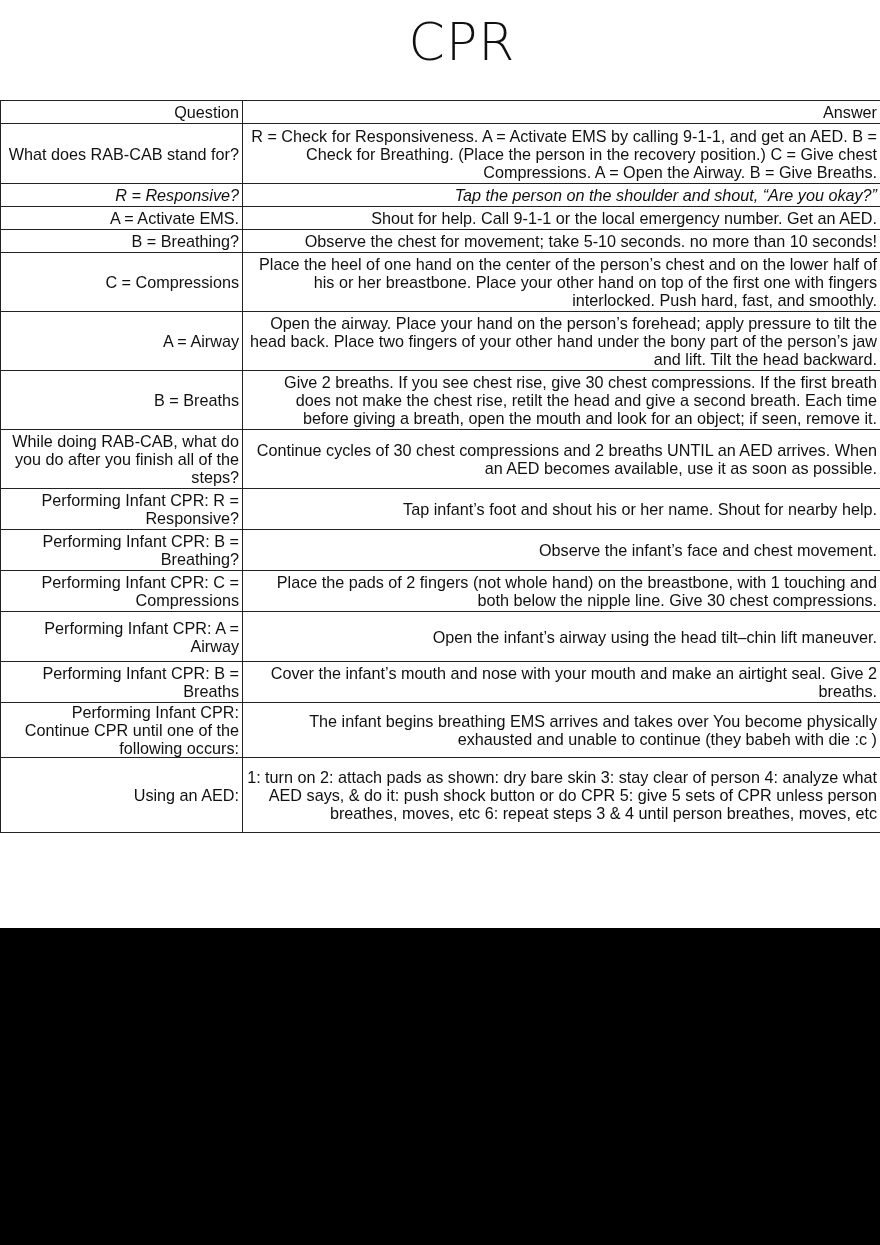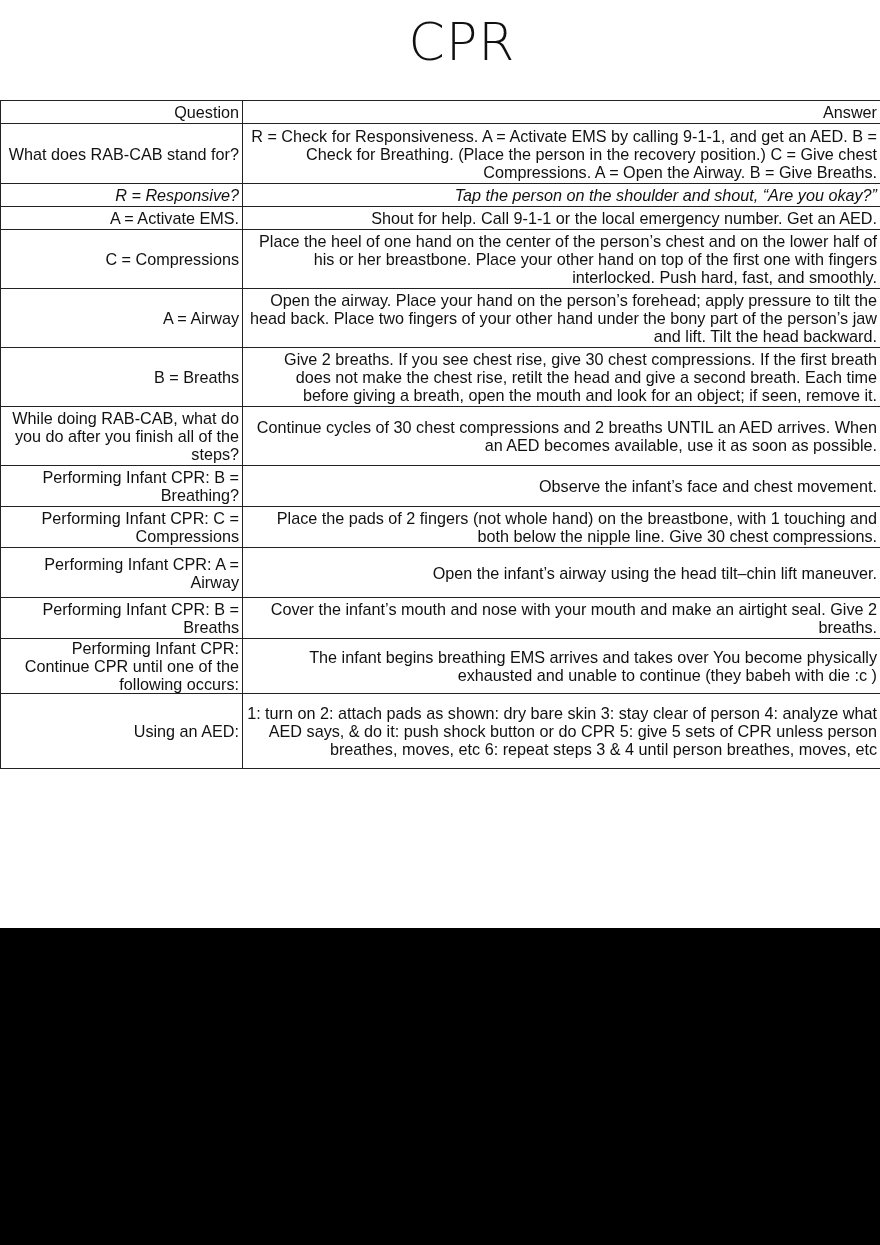--- a/index.html
+++ b/index.html
@@ -92,35 +92,43 @@
           <td>R = Check for Responsiveness. A = Activate EMS by calling 9-1-1, and get an AED. B = Check for Breathing. (Place the person in the recovery position.) C = Give chest Compressions. A = Open the Airway. B = Give Breaths.</td>
         </tr>
         <tr style="height: 23px; font-style: italic;">
           <td>R = Responsive?</td>
           <td>Tap the person on the shoulder and shout, “Are you okay?”</td>
         </tr>
         <tr style="height: 23px;">
           <td>A = Activate EMS.</td>
           <td>Shout for help. Call 9-1-1 or the local emergency number. Get an AED.</td>
         </tr>
+        <tr style="height: 23px;">
+          <td>B = Breathing?</td>
+          <td>Observe the chest for movement; take 5-10 seconds. no more than 10 seconds!</td>
+        </tr>
         <tr style="height: 59px;">
           <td>C = Compressions</td>
           <td>Place the heel of one hand on the center of the person’s chest and on the lower half of his or her breastbone. Place your other hand on top of the first one with fingers interlocked. Push hard, fast, and smoothly.</td>
         </tr>
         <tr style="height: 59px;">
           <td>A = Airway</td>
           <td>Open the airway. Place your hand on the person’s forehead; apply pressure to tilt the head back. Place two fingers of your other hand under the bony part of the person’s jaw and lift. Tilt the head backward.</td>
         </tr>
         <tr style="height: 59px;">
           <td>B = Breaths</td>
           <td>Give 2 breaths. If you see chest rise, give 30 chest compressions. If the first breath does not make the chest rise, retilt the head and give a second breath. Each time before giving a breath, open the mouth and look for an object; if seen, remove it.</td>
         </tr>
         <tr style="height: 59px;">
           <td>While doing RAB-CAB, what do you do after you finish all of the steps?</td>
           <td>Continue cycles of 30 chest compressions and 2 breaths UNTIL an AED arrives. When an AED becomes available, use it as soon as possible.</td>
+        </tr>
+        <tr style="height: 41px;">
+          <td>Performing Infant CPR: R = Responsive?</td>
+          <td>Tap infant’s foot and shout his or her name. Shout for nearby help.</td>
         </tr>
         <tr style="height: 41px;">
           <td>Performing Infant CPR: B = Breathing?</td>
           <td>Observe the infant’s face and chest movement.</td>
         </tr>
         <tr style="height: 41px;">
           <td>Performing Infant CPR: C = Compressions</td>
           <td>Place the pads of 2 fingers (not whole hand) on the breastbone, with 1 touching and both below the nipple line. Give 30 chest compressions.</td>
         </tr>
         <tr style="height: 50px;">

